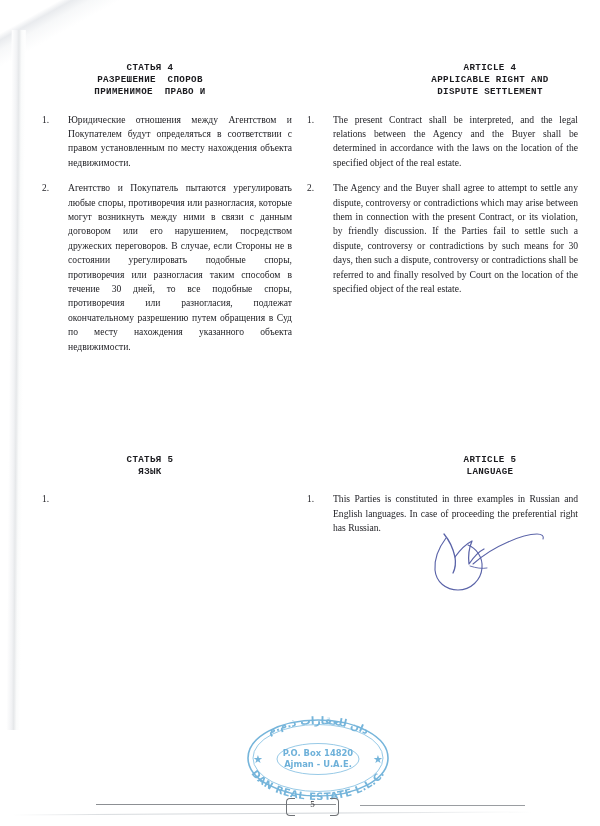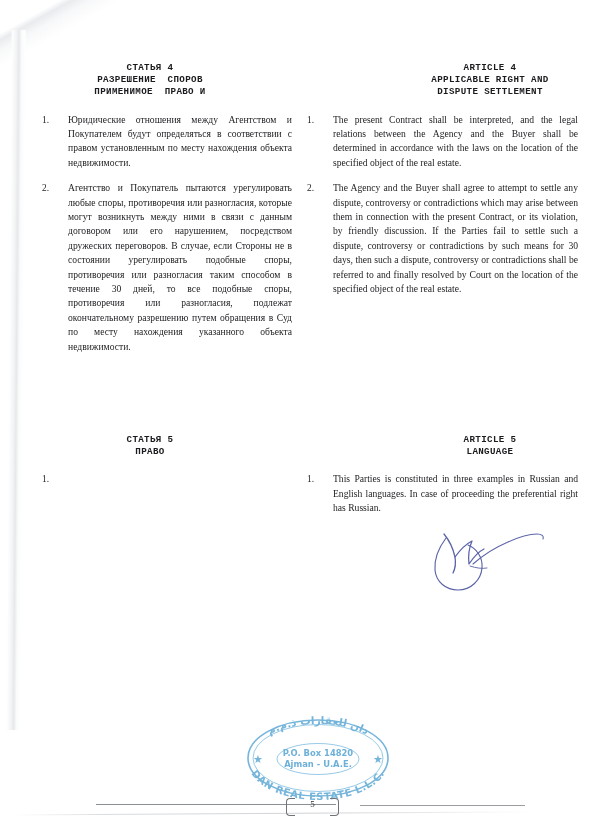--- a/index.html
+++ b/index.html
@@ -55,21 +55,21 @@
     top: 0; left: 0;
     width: 600px;
     height: 826px;
   }
 
   .section {
     position: absolute;
     width: 100%;
   }
   .sec-article4 { top: 62px; }
-  .sec-article5 { top: 434px; }
+  .sec-article5 { top: 454px; }
 
   .heading-row {
     display: flex;
     width: 100%;
   }
   .heading-col {
     flex: 0 0 50%;
     text-align: center;
     font-weight: bold;
     font-size: 9.2px;
@@ -240,21 +240,21 @@
             <div class="item-text">The <b>Agency</b> and the <b>Buyer</b> shall agree to attempt to settle any dispute, controversy or contradictions which may arise between them in connection with the present Contract, or its violation, by friendly discussion. If the <b>Parties</b> fail to settle such a dispute, controversy or contradictions by such means for 30 days, then such a dispute, controversy or contradictions shall be referred to and finally resolved by Court on the location of the specified object of the real estate.</div>
           </div>
         </div>
       </div>
     </div>
 
     <div class="section sec-article5">
       <div class="heading-row">
         <div class="heading-col left">
           <div>СТАТЬЯ 5</div>
-          <div>ПРАВО</div>
+          <div>ЯЗЫК</div>
         </div>
         <div class="heading-col right">
           <div>ARTICLE 5</div>
           <div>LANGUAGE</div>
         </div>
       </div>
 
       <div class="cols">
         <div class="col left">
           <div class="item">

